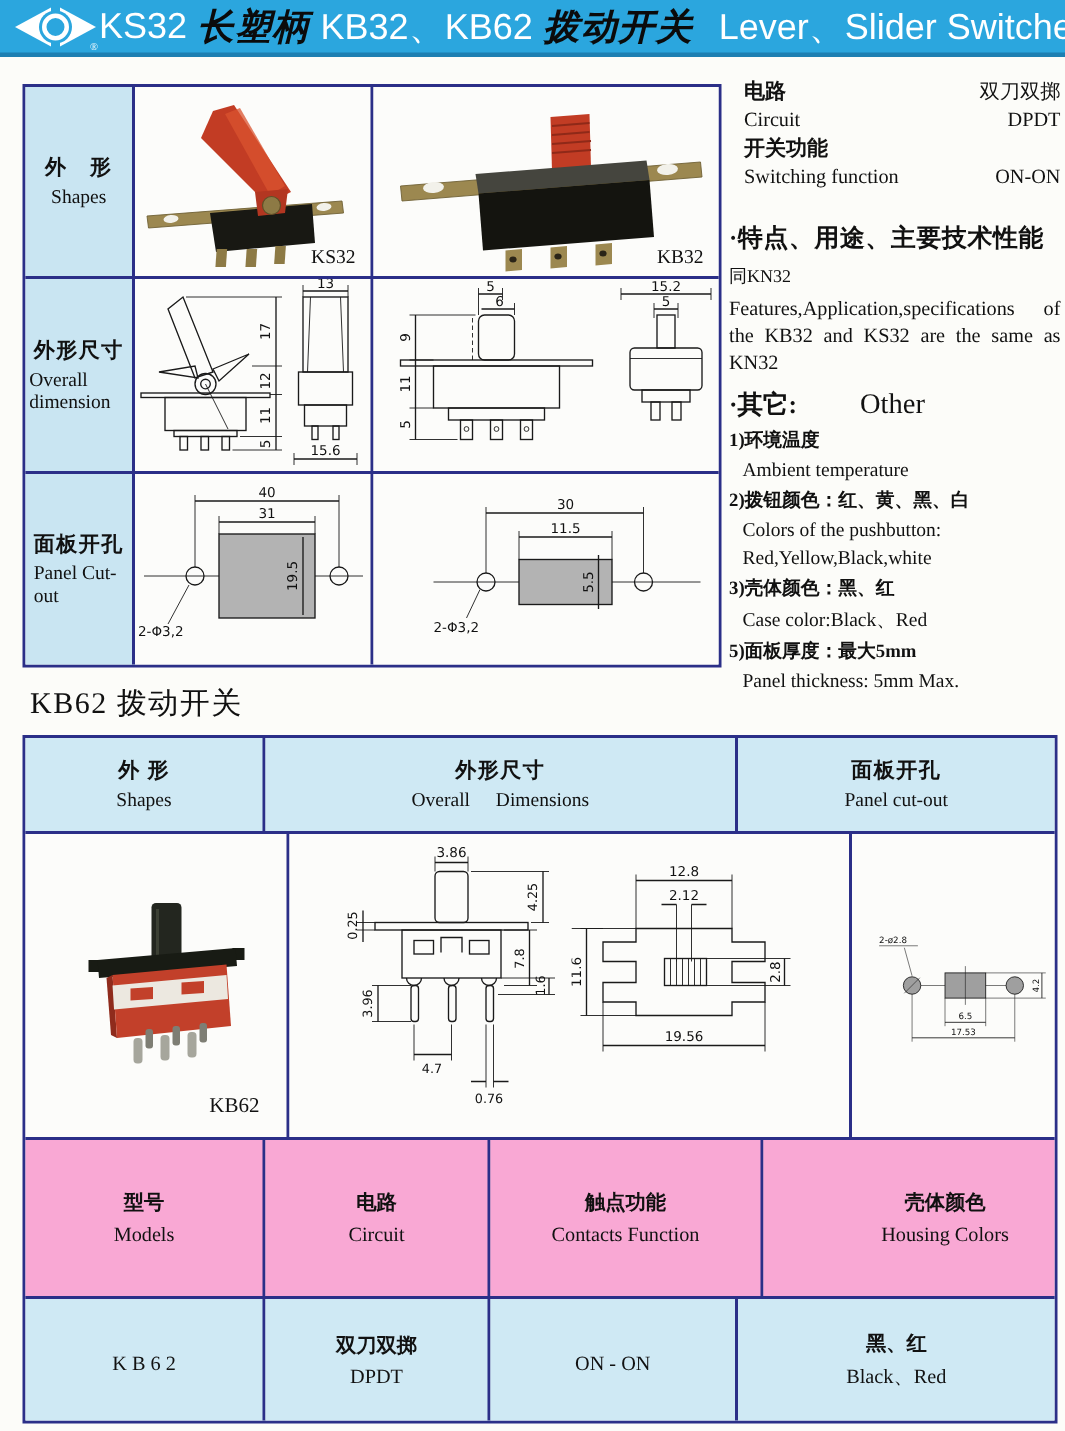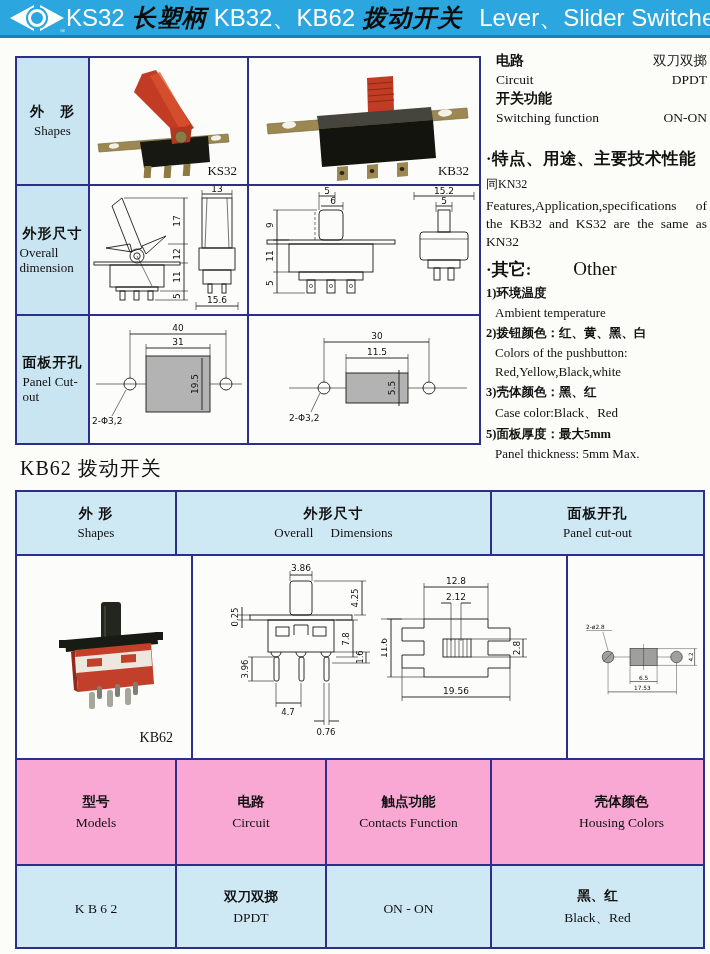--- a/index.html
+++ b/index.html
@@ -472,21 +472,21 @@
 
   <div class="trow brd-b" style="height:106px;">
     <div class="cell brd-r bg-gray dcell" style="width:160px;">
       <div class="v1">型号</div>
       <div class="v2">Models</div>
     </div>
     <div class="cell brd-r bg-gray dcell" style="width:150px;">
       <div class="v1">电路</div>
       <div class="v2">Circuit</div>
     </div>
-    <div class="cell brd-r bg-gray dcell" style="width:165px;">
+    <div class="cell brd-r bg-gray dcell" style="width:182px;">
       <div class="v1">触点功能</div>
       <div class="v2">Contacts Function</div>
     </div>
     <div class="cell bg-gray dcell" style="flex:1;padding-left:48px;">
       <div class="v1">壳体颜色</div>
       <div class="v2">Housing Colors</div>
     </div>
   </div>
 
   <div class="trow" style="flex:1;">

